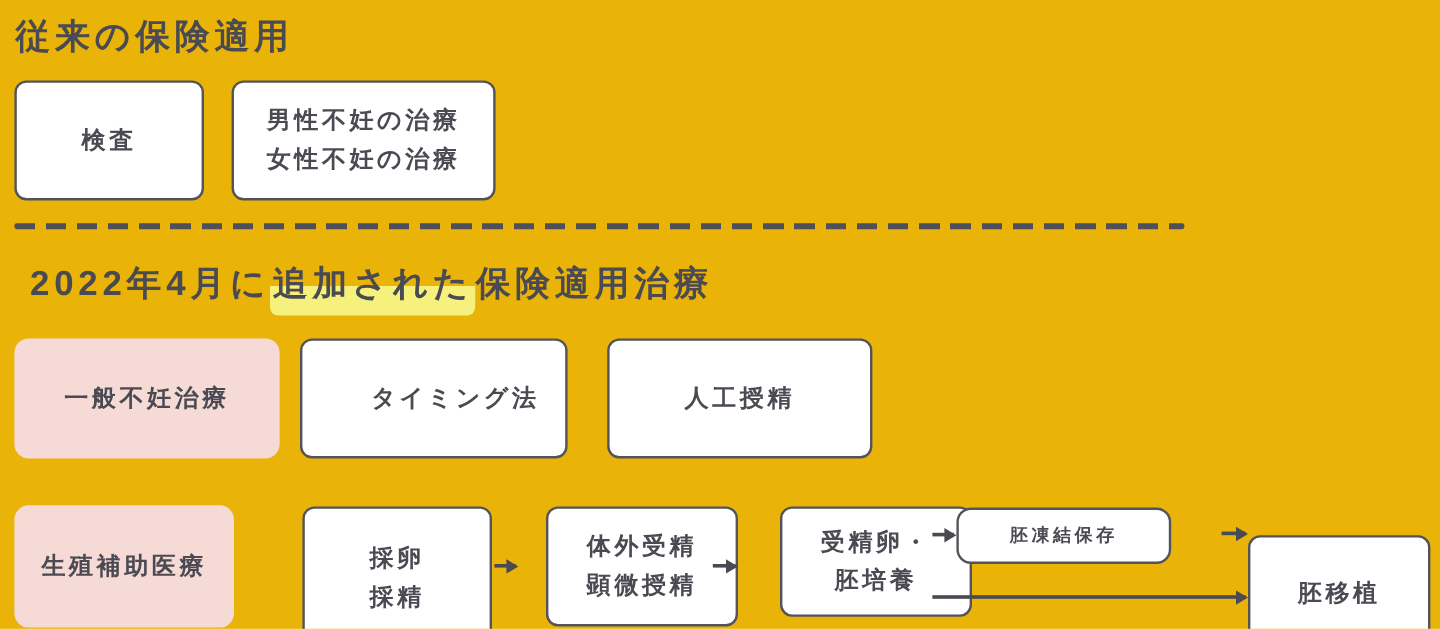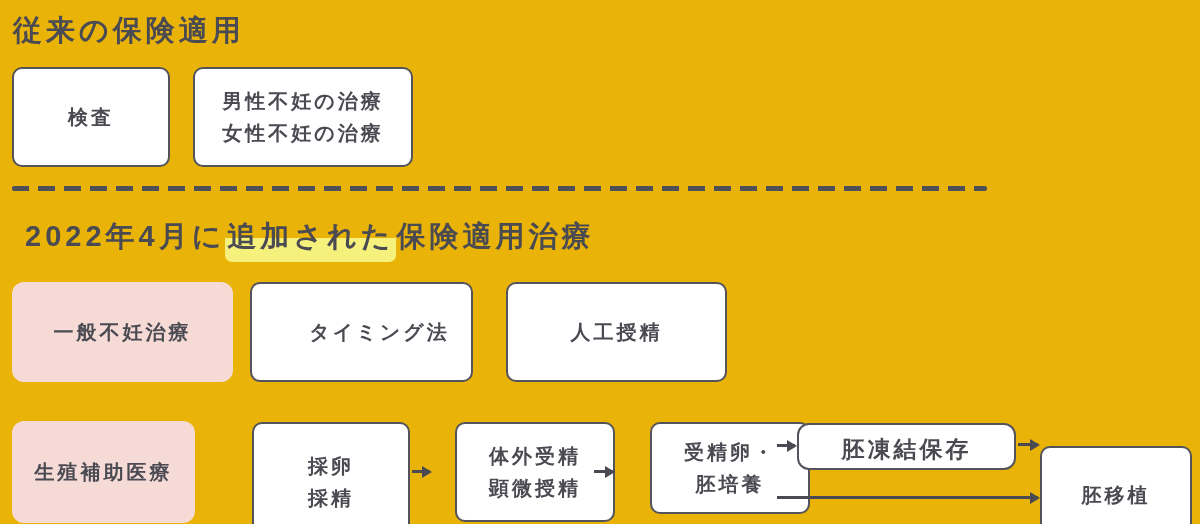--- a/index.html
+++ b/index.html
@@ -129,21 +129,21 @@
 
   <div class="arrow" style="left:594px; top:470px; width:19px;"></div>
 
   <div class="box" style="left:650px; top:422px; width:160px; height:92px;">
     <span class="line">受精卵・</span>
     <span class="line">胚培養</span>
   </div>
 
   <div class="arrow" style="left:777px; top:444px; width:18px;"></div>
 
-  <div class="box" style="left:797px; top:423px; width:219px; height:47px; border-radius:12px; font-size:23px;justify-content:flex-end;">
+  <div class="box" style="left:797px; top:423px; width:179px; height:47px; border-radius:12px; font-size:15px;">
     <span class="line">胚凍結保存</span>
   </div>
 
   <div class="arrow" style="left:1018px; top:443px; width:20px;"></div>
 
   <div class="box" style="left:1040px; top:422px; width:152px; height:98px;margin-top:24px;">
     <span class="line">胚移植</span>
   </div>
 
   <div class="arrow" style="left:777px; top:496px; width:261px;"></div>

